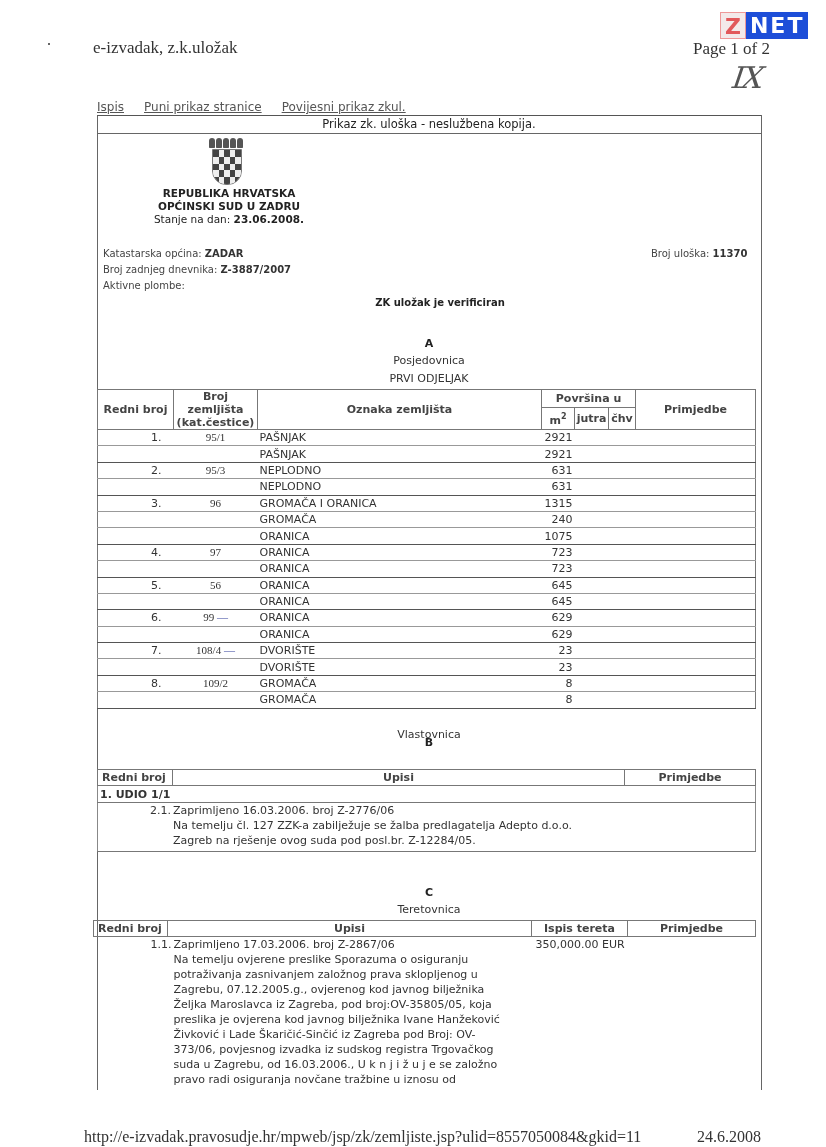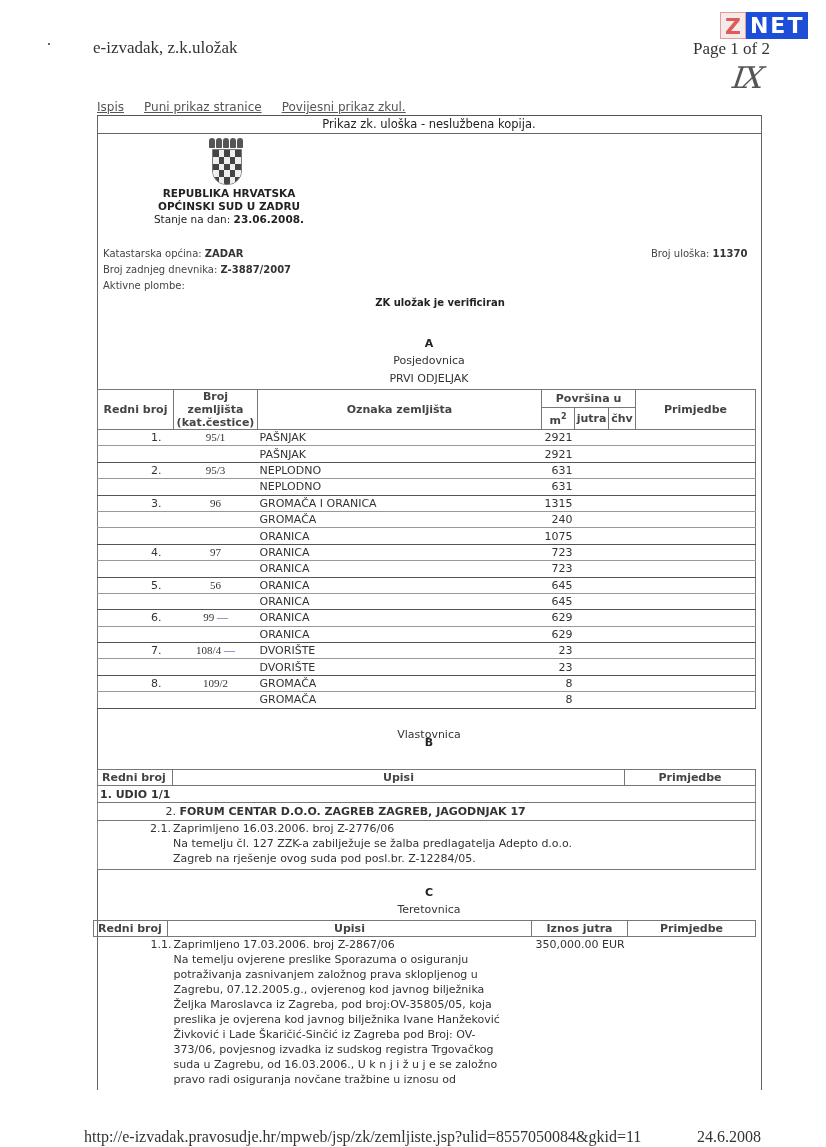--- a/index.html
+++ b/index.html
@@ -339,26 +339,20 @@
     <th style="text-align:left;padding-left:4px">Redni broj</th>
     <th>Upisi</th>
     <th>Primjedbe</th>
   </tr>
     </thead>
   <tbody>
     <tr>
         <td colspan="3" style="font-weight:bold;text-align:left;height:16px">1. UDIO 1/1</td>
       </tr>
     <tr>
-        <td colspan="3" style="height:17px">
-      <span style="display:inline-block;width:76px;text-align:right">2.</span>
-      <b>FORUM CENTAR D.O.O. ZAGREB ZAGREB, JAGODNJAK 17</b>
-    </td>
-      </tr>
-    <tr>
         <td colspan="3" style="padding-bottom:3px">
       <div style="display:flex">
         <span style="display:inline-block;width:71px;text-align:right;flex:none">2.1.</span>
         <span class="pre" style="padding-left:2px">Zaprimljeno 16.03.2006. broj Z-2776/06
 Na temelju čl. 127 ZZK-a zabilježuje se žalba predlagatelja Adepto d.o.o.
 Zagreb na rješenje ovog suda pod posl.br. Z-12284/05.</span>
       </div>
     </td>
       </tr>
   </tbody>
@@ -370,21 +364,21 @@
   <colgroup>
       <col style="width:74px">
       <col style="width:364px">
       <col style="width:96px">
       <col>
     </colgroup>
   <thead>
       <tr>
     <th style="text-align:left;padding-left:4px">Redni broj</th>
     <th>Upisi</th>
-    <th>Iznos jutra</th>
+    <th>Ispis tereta</th>
     <th>Primjedbe</th>
   </tr>
     </thead>
   <tbody>
     <tr>
       <td colspan="2">
         <div style="display:flex">
           <span style="display:inline-block;width:76px;text-align:right;flex:none">1.1.</span>
           <span class="pre" style="padding-left:2px">Zaprimljeno 17.03.2006. broj Z-2867/06
 Na temelju ovjerene preslike Sporazuma o osiguranju

